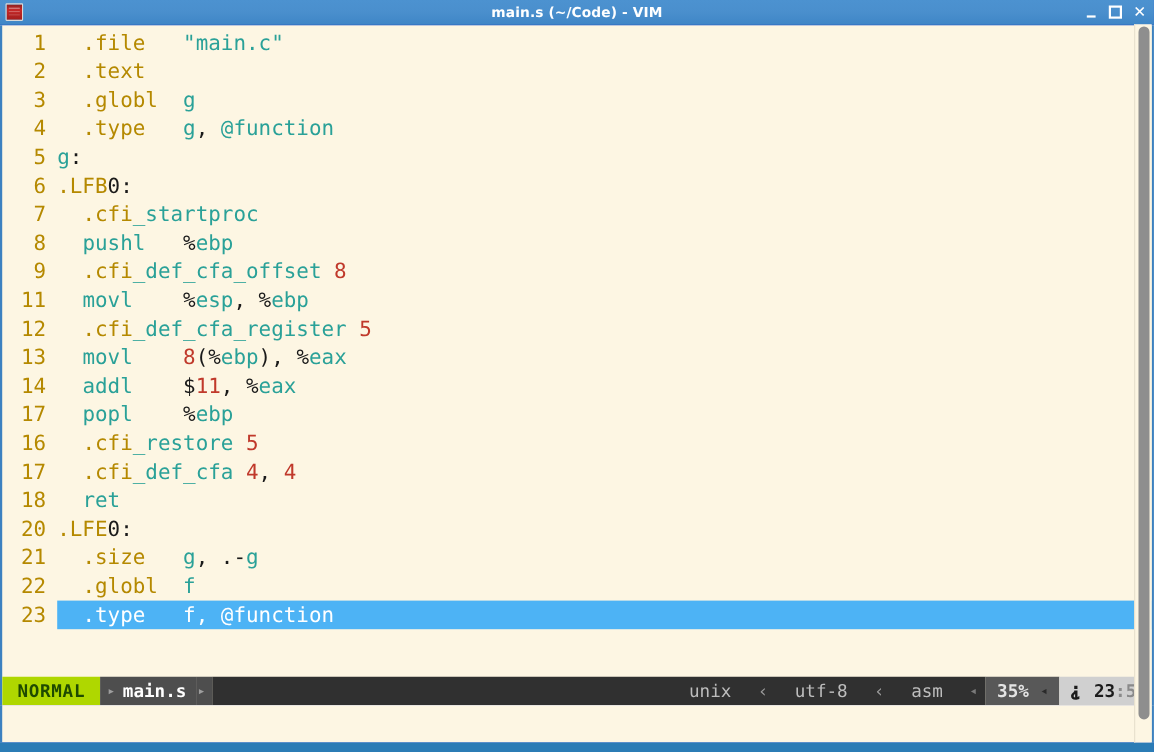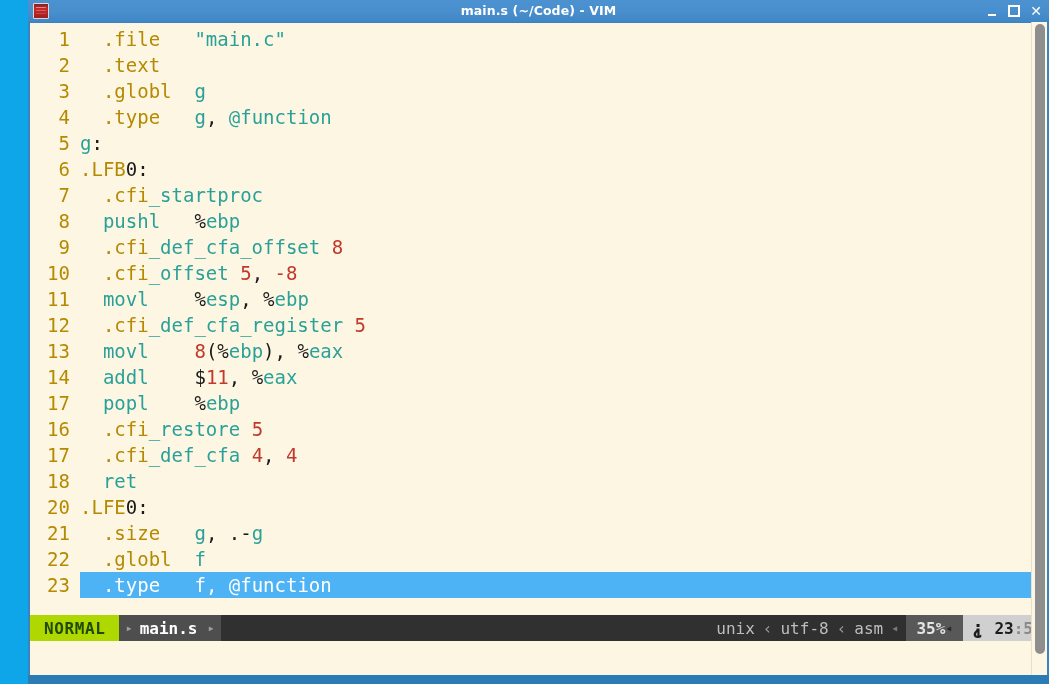--- a/index.html
+++ b/index.html
@@ -13,24 +13,23 @@
     overflow: hidden;
     font-family: "DejaVu Sans Mono", monospace;
   }
 
   
   .window {
     position: relative;
     width: 1049px;
     height: 684px;
     box-sizing: border-box;
-    background: #0ea5e9;
+    background: #1d4ed8;
     display: flex;
     flex-direction: column;
-    padding-left: 28px;
   }
 
   
   .titlebar {
     height: 22px;
     flex: 0 0 22px;
     background: linear-gradient(to bottom, #4c92d0 0%, #4a8fcd 50%, #3f86c6 100%);
     position: relative;
     display: flex;
     align-items: center;
@@ -203,30 +202,31 @@
     padding-right: 6px;
   }
   .sl-fill {
     flex: 1 1 auto;
     background: #303030;
     display: flex;
     align-items: center;
     justify-content: flex-end;
     color: #bdbdbd;
     padding-right: 8px;
-    gap: 8px;
+    gap: 24px;
   }
   .sl-fill .chev { color: #9a9a9a; }
   .sl-fill .sep-left { color: #7a7a7a; font-size: 12px; }
   .sl-pct {
     background: #585858;
     color: #e4e4e4;
     display: flex;
     align-items: center;
     padding: 0 10px;
+    gap: 10px;
     font-weight: bold;
   }
   .sl-pct .sep-left { color: #2a2a2a; font-size: 12px; font-weight: normal; }
   .sl-pos {
     background: #d0d0d0;
     color: #1c1c1c;
     display: flex;
     align-items: center;
     padding: 0 14px 0 10px;
     gap: 12px;
@@ -304,21 +304,20 @@
     <div class="editor" id="editor">
         <div class="codeline"><div class="lnum">1</div><div class="lcontent"><span class="tok plain">  </span><span class="tok dir">.file</span><span class="tok plain">   </span><span class="tok ident">"main.c"</span></div></div>
         <div class="codeline"><div class="lnum">2</div><div class="lcontent"><span class="tok plain">  </span><span class="tok dir">.text</span></div></div>
         <div class="codeline"><div class="lnum">3</div><div class="lcontent"><span class="tok plain">  </span><span class="tok dir">.globl</span><span class="tok plain">  </span><span class="tok ident">g</span></div></div>
         <div class="codeline"><div class="lnum">4</div><div class="lcontent"><span class="tok plain">  </span><span class="tok dir">.type</span><span class="tok plain">   </span><span class="tok ident">g</span><span class="tok punc">, </span><span class="tok ident">@function</span></div></div>
         <div class="codeline"><div class="lnum">5</div><div class="lcontent"><span class="tok ident">g</span><span class="tok punc">:</span></div></div>
         <div class="codeline"><div class="lnum">6</div><div class="lcontent"><span class="tok dir">.LFB</span><span class="tok punc">0</span><span class="tok punc">:</span></div></div>
         <div class="codeline"><div class="lnum">7</div><div class="lcontent"><span class="tok plain">  </span><span class="tok dir">.cfi</span><span class="tok ident">_startproc</span></div></div>
         <div class="codeline"><div class="lnum">8</div><div class="lcontent"><span class="tok plain">  </span><span class="tok ident">pushl</span><span class="tok plain">   </span><span class="tok punc">%</span><span class="tok ident">ebp</span></div></div>
         <div class="codeline"><div class="lnum">9</div><div class="lcontent"><span class="tok plain">  </span><span class="tok dir">.cfi</span><span class="tok ident">_def_cfa_offset</span><span class="tok plain"> </span><span class="tok num">8</span></div></div>
-        <div class="codeline"><div class="lnum">10</div><div class="lcontent"><span class="tok plain">  </span><span class="tok dir">.cfi</span><span class="tok ident">_offset</span><span class="tok plain"> </span><span class="tok num">5</span><span class="tok punc">, </span><span class="tok num">-8</span></div></div>
         <div class="codeline"><div class="lnum">11</div><div class="lcontent"><span class="tok plain">  </span><span class="tok ident">movl</span><span class="tok plain">    </span><span class="tok punc">%</span><span class="tok ident">esp</span><span class="tok punc">, </span><span class="tok punc">%</span><span class="tok ident">ebp</span></div></div>
         <div class="codeline"><div class="lnum">12</div><div class="lcontent"><span class="tok plain">  </span><span class="tok dir">.cfi</span><span class="tok ident">_def_cfa_register</span><span class="tok plain"> </span><span class="tok num">5</span></div></div>
         <div class="codeline"><div class="lnum">13</div><div class="lcontent"><span class="tok plain">  </span><span class="tok ident">movl</span><span class="tok plain">    </span><span class="tok num">8</span><span class="tok punc">(</span><span class="tok punc">%</span><span class="tok ident">ebp</span><span class="tok punc">), </span><span class="tok punc">%</span><span class="tok ident">eax</span></div></div>
         <div class="codeline"><div class="lnum">14</div><div class="lcontent"><span class="tok plain">  </span><span class="tok ident">addl</span><span class="tok plain">    </span><span class="tok punc">$</span><span class="tok num">11</span><span class="tok punc">, </span><span class="tok punc">%</span><span class="tok ident">eax</span></div></div>
         <div class="codeline"><div class="lnum">17</div><div class="lcontent"><span class="tok plain">  </span><span class="tok ident">popl</span><span class="tok plain">    </span><span class="tok punc">%</span><span class="tok ident">ebp</span></div></div>
         <div class="codeline"><div class="lnum">16</div><div class="lcontent"><span class="tok plain">  </span><span class="tok dir">.cfi</span><span class="tok ident">_restore</span><span class="tok plain"> </span><span class="tok num">5</span></div></div>
         <div class="codeline"><div class="lnum">17</div><div class="lcontent"><span class="tok plain">  </span><span class="tok dir">.cfi</span><span class="tok ident">_def_cfa</span><span class="tok plain"> </span><span class="tok num">4</span><span class="tok punc">, </span><span class="tok num">4</span></div></div>
         <div class="codeline"><div class="lnum">18</div><div class="lcontent"><span class="tok plain">  </span><span class="tok ident">ret</span></div></div>
         <div class="codeline"><div class="lnum">20</div><div class="lcontent"><span class="tok dir">.LFE</span><span class="tok punc">0</span><span class="tok punc">:</span></div></div>
         <div class="codeline"><div class="lnum">21</div><div class="lcontent"><span class="tok plain">  </span><span class="tok dir">.size</span><span class="tok plain">   </span><span class="tok ident">g</span><span class="tok punc">, </span><span class="tok punc">.</span><span class="tok punc">-</span><span class="tok ident">g</span></div></div>

